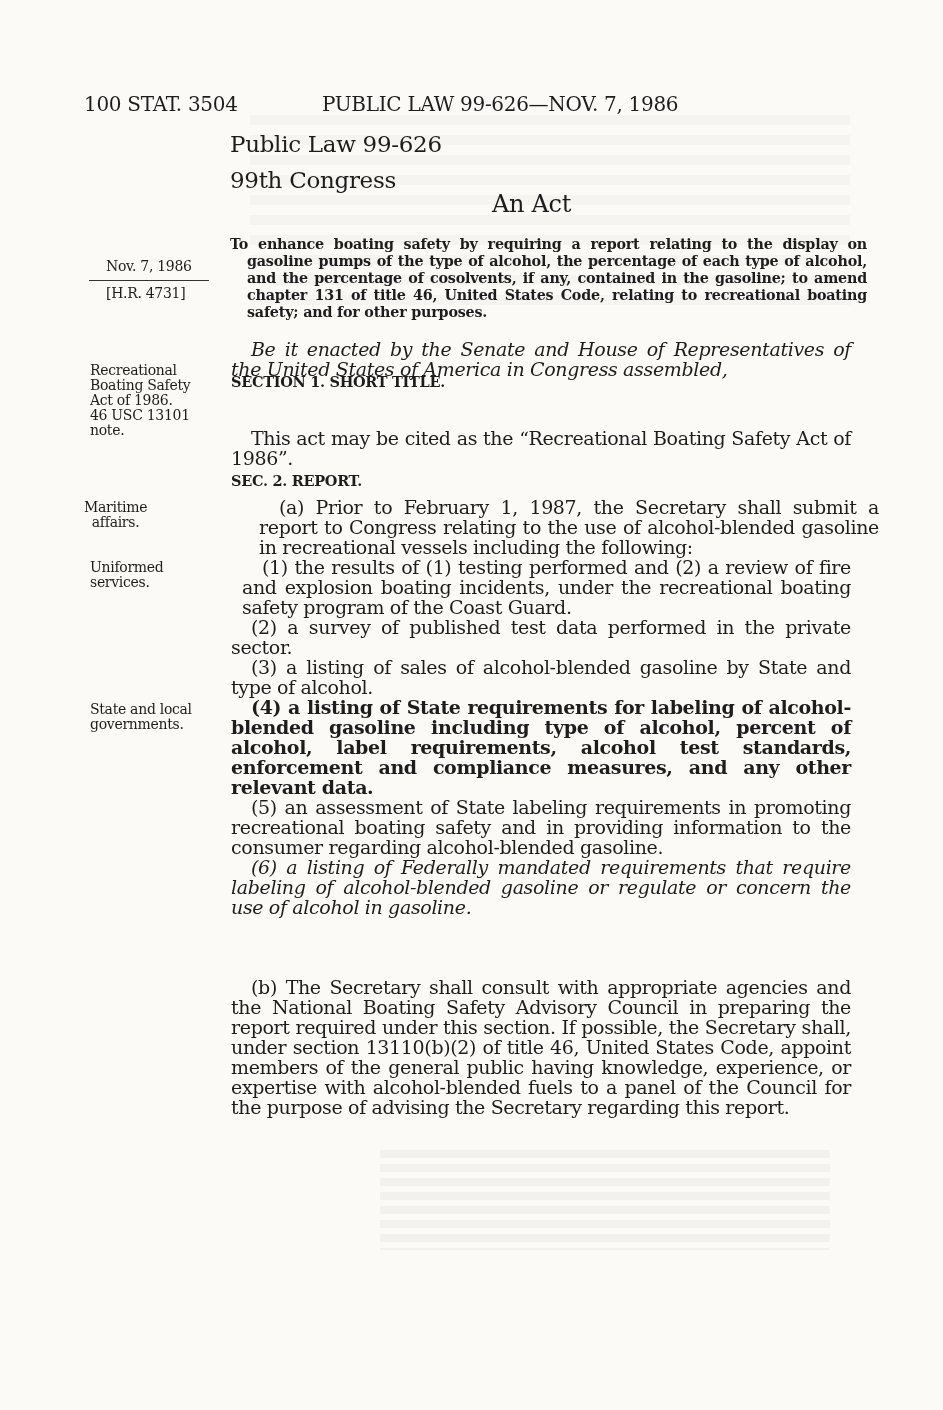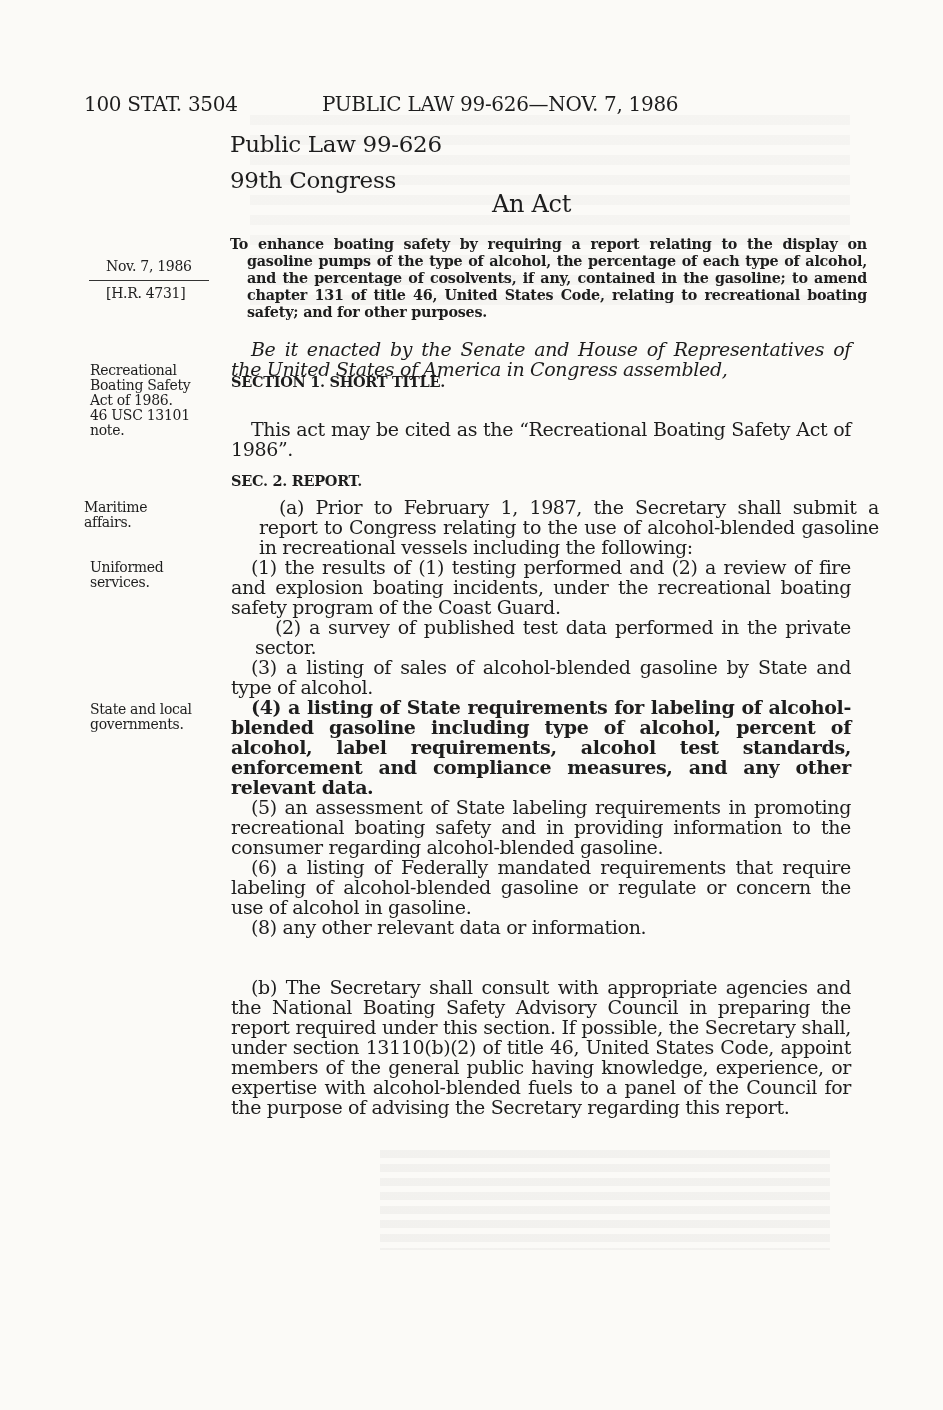--- a/index.html
+++ b/index.html
@@ -29,21 +29,21 @@
   }
   .body-text {
     position: absolute; left: 231px; width: 620px;
     font-size: 19px; line-height: 20px; letter-spacing: -0.35px;
     text-align: justify;
   }
   .ind1 { text-indent: 20px; margin-left: 28px; }
   .sec-head { position: absolute; left: 231px; font-size: 14.5px; font-weight: bold; letter-spacing: -0.3px; }
   #enacting { top: 339px; font-style: italic; text-indent: 20px; }
   #sec1-head { top: 417px; }
-  #sec1-text { top: 417px; text-indent: 20px; margin-top: 4px; }
+  #sec1-text { top: 417px; text-indent: 20px; margin-top: 13px; }
   #sec2-head { top: 477px; }
   #para-a { top: 497px; }
   #para-b { top: 987px; text-indent: 20px; }
   .list { position: absolute; left: 231px; top: 557px; width: 620px; font-size: 19px; line-height: 20px; letter-spacing: -0.35px; text-align: justify; }
   .list p { margin: 0; text-indent: 20px; padding-left: 20px; }
   p { margin: 0; }
   .ghost {
     position: absolute; left: 380px; top: 1150px; width: 450px; height: 100px;
     background: repeating-linear-gradient(to bottom, rgba(0,0,0,0.035) 0 8px, transparent 8px 14px);
   }
@@ -75,21 +75,21 @@
   </div>
 
   <div class="margin-note fg" style="left:90px;top:363px;">
     <div>Recreational</div>
     <div>Boating Safety</div>
     <div>Act of 1986.</div>
     <div>46 USC 13101</div>
     <div>note.</div>
   </div>
 
-  <div class="margin-note fg" style="left:84px;top:500px;">
+  <div class="margin-note fg" style="left:84px;top:500px;text-align:center;">
     <div>Maritime</div>
     <div>affairs.</div>
   </div>
 
   <div class="margin-note fg" style="left:90px;top:560px;">
     <div>Uniformed</div>
     <div>services.</div>
   </div>
 
   <div class="margin-note fg" style="left:90px;top:702px;">
@@ -101,23 +101,22 @@
 
   <p class="body-text fg" id="enacting">Be it enacted by the Senate and House of Representatives of the United States of America in Congress assembled,</p>
 
   <div class="sec-head fg" id="sec1-head" style="top:373px;">SECTION 1. SHORT TITLE.</div>
   <p class="body-text fg" id="sec1-text" style="top: 415px;">This act may be cited as the “Recreational Boating Safety Act of 1986”.</p>
 
   <div class="sec-head fg" id="sec2-head" style="top:472px;">SEC. 2. REPORT.</div>
   <p class="body-text ind1 fg" id="para-a">(a) Prior to February 1, 1987, the Secretary shall submit a report to Congress relating to the use of alcohol-blended gasoline in recreational vessels including the following:</p>
 
   <div class="list fg">
-    <p style="padding-left: 0px; text-indent: 20px;">(1) the results of (1) testing performed and (2) a review of fire and explosion boating incidents, under the recreational boating safety program of the Coast Guard.</p>
-    <p style="padding-left: 0px; text-indent: 20px; margin-left: 24px;">(2) a survey of published test data performed in the private sector.</p>
+    <p style="padding-left: 0px; text-indent: 20px; margin-left: 11px;">(1) the results of (1) testing performed and (2) a review of fire and explosion boating incidents, under the recreational boating safety program of the Coast Guard.</p>
+    <p style="padding-left: 0px; text-indent: 20px;">(2) a survey of published test data performed in the private sector.</p>
     <p style="padding-left: 0px; text-indent: 20px;">(3) a listing of sales of alcohol-blended gasoline by State and type of alcohol.</p>
     <p style="padding-left: 0px; text-indent: 20px; font-weight: bold;">(4) a listing of State requirements for labeling of alcohol-blended gasoline including type of alcohol, percent of alcohol, label requirements, alcohol test standards, enforcement and compliance measures, and any other relevant data.</p>
     <p style="padding-left: 0px; text-indent: 20px;">(5) an assessment of State labeling requirements in promoting recreational boating safety and in providing information to the consumer regarding alcohol-blended gasoline.</p>
-    <p style="padding-left: 0px; text-indent: 20px;">(6) a listing of Federally mandated requirements that require labeling of alcohol-blended gasoline or regulate or concern the use of alcohol in gasoline.</p>
-    <p style="padding-left: 0px; text-indent: 20px;">(8) any other relevant data or information.</p>
+    <p style="padding-left: 0px; text-indent: 20px; font-style: italic;">(6) a listing of Federally mandated requirements that require labeling of alcohol-blended gasoline or regulate or concern the use of alcohol in gasoline.</p>
   </div>
 
   <p class="body-text fg" id="para-b" style="top: 977px;">(b) The Secretary shall consult with appropriate agencies and the National Boating Safety Advisory Council in preparing the report required under this section. If possible, the Secretary shall, under section 13110(b)(2) of title 46, United States Code, appoint members of the general public having knowledge, experience, or expertise with alcohol-blended fuels to a panel of the Council for the purpose of advising the Secretary regarding this report.</p>
 </div>
 
 </body></html>

